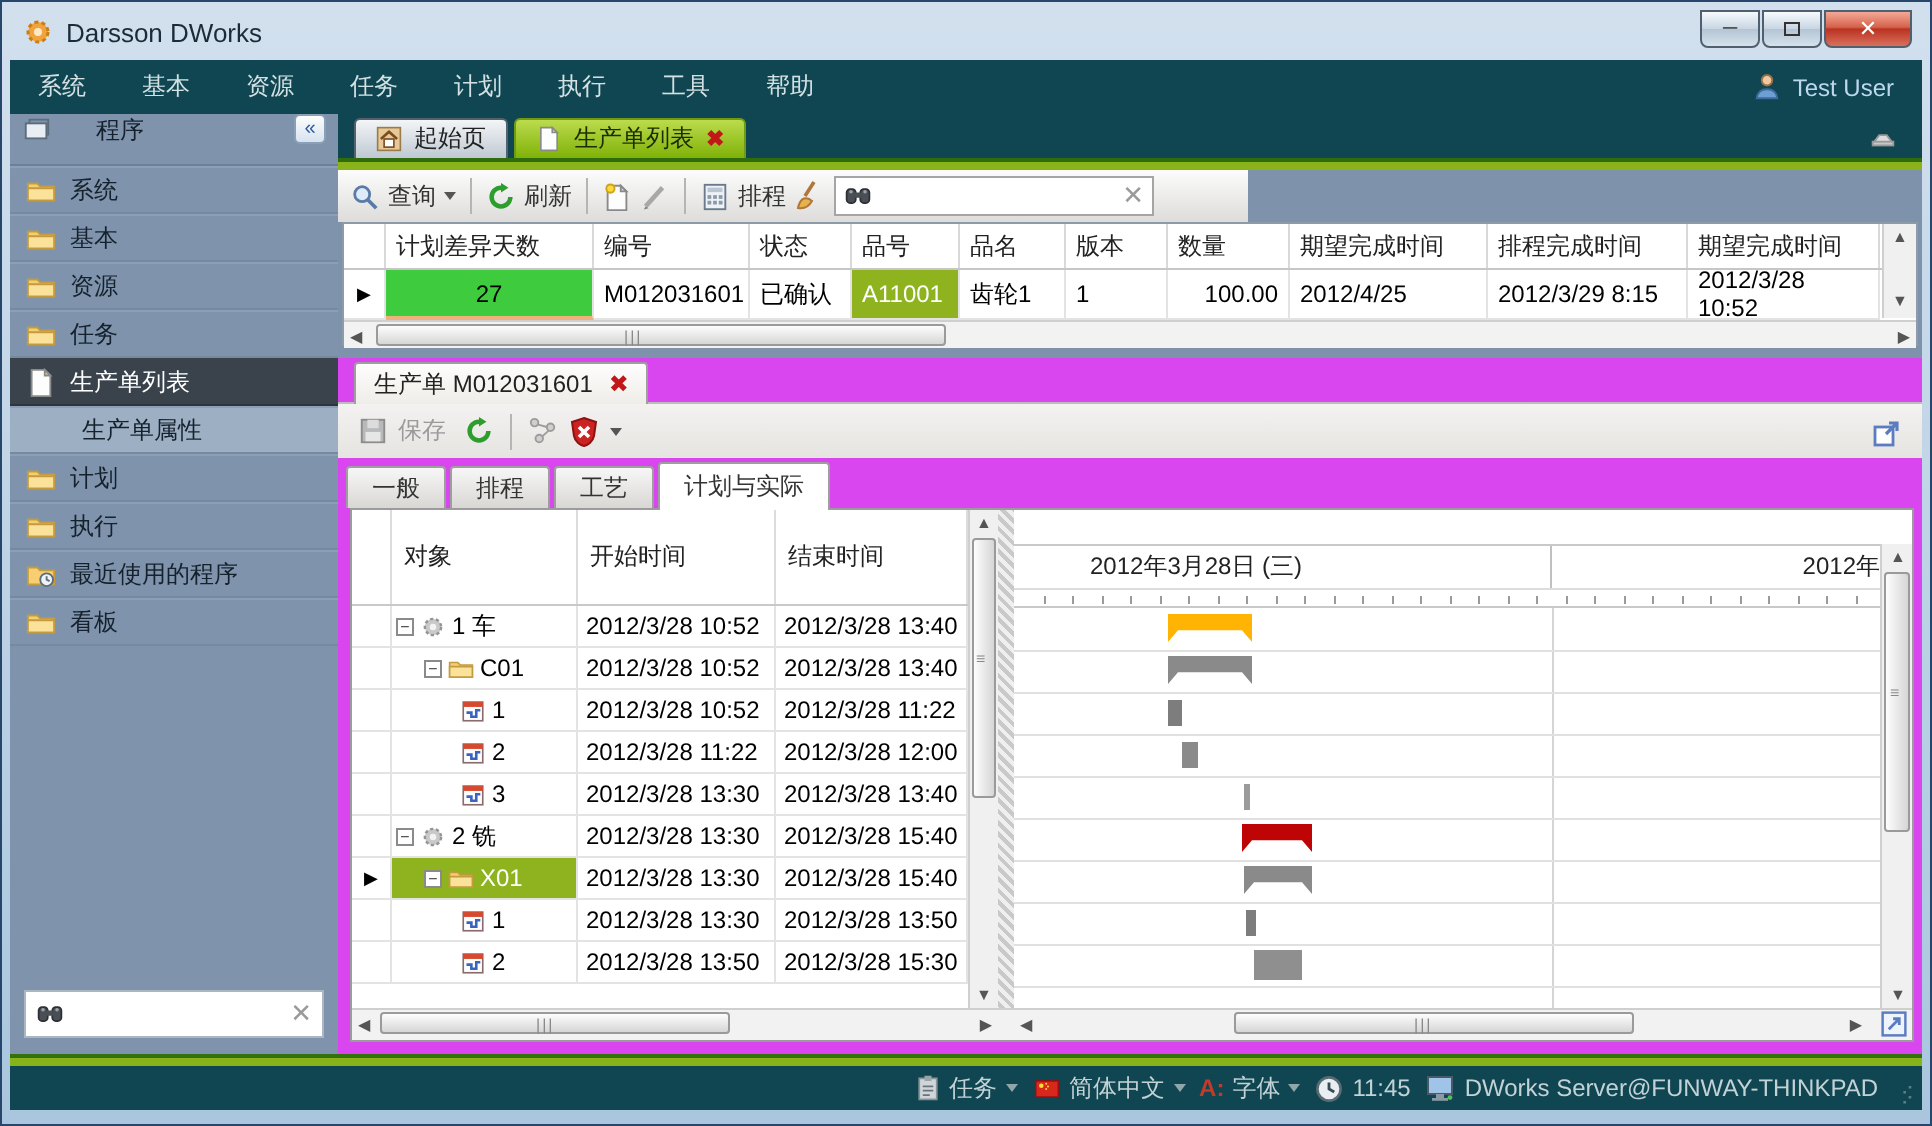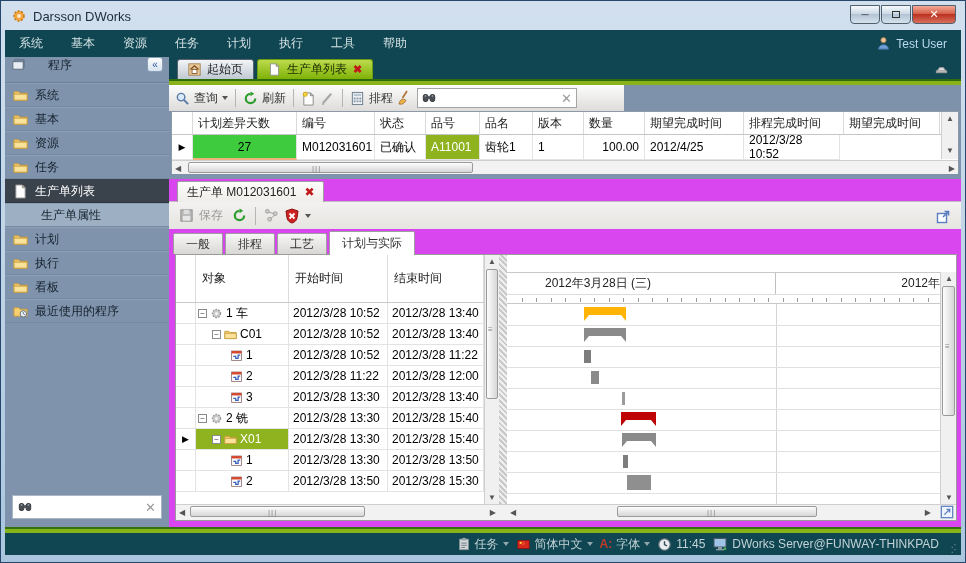--- a/index.html
+++ b/index.html
@@ -337,29 +337,29 @@
         <span>计划</span>
       </div>
     <div class="sb-item">
         <svg class="i" width="15" height="15">
           <use href="#sy-folder"></use>
         </svg>
         <span>执行</span>
       </div>
     <div class="sb-item">
         <svg class="i" width="15" height="15">
+          <use href="#sy-recent"></use>
+        </svg>
+        <span>最近使用的程序</span>
+      </div>
+    <div class="sb-item">
+        <svg class="i" width="15" height="15">
           <use href="#sy-folder"></use>
         </svg>
         <span>看板</span>
-      </div>
-    <div class="sb-item">
-        <svg class="i" width="15" height="15">
-          <use href="#sy-recent"></use>
-        </svg>
-        <span>最近使用的程序</span>
       </div>
     <div class="sb-search">
       <svg class="i" width="14" height="14">
           <use href="#sy-binoc"></use>
         </svg>
       <input style="">
       <span class="clear-x">✕</span>
     </div>
   </div>
 
@@ -437,20 +437,21 @@
       <div class="g-row">
         <div class="c0 rowsel">▶</div>
         <div class="c1 cell-diff">27</div>
         <div class="c2">M012031601</div>
         <div class="c3">已确认</div>
         <div class="c4 cell-item">A11001</div>
         <div class="c5">齿轮1</div>
         <div class="c6">1</div>
         <div class="c7 cell-qty">100.00</div>
         <div class="c8">2012/4/25</div>
+        <div class="c9">2012/3/29 8:15</div>
         <div class="c10">2012/3/28 10:52</div>
       </div>
       <div class="gvscroll">
         <span class="arr" style="top:2px;left:4px">▲</span>
           <span class="arr" style="top:34px;left:4px">▼</span>
       </div>
       <div class="hscroll">
         <span class="arr" style="left:3px;top:3px">◀</span>
           <span class="arr" style="right:3px;top:3px">▶</span>
         <div class="hthumb" style="left:16px;width:285px"></div>

